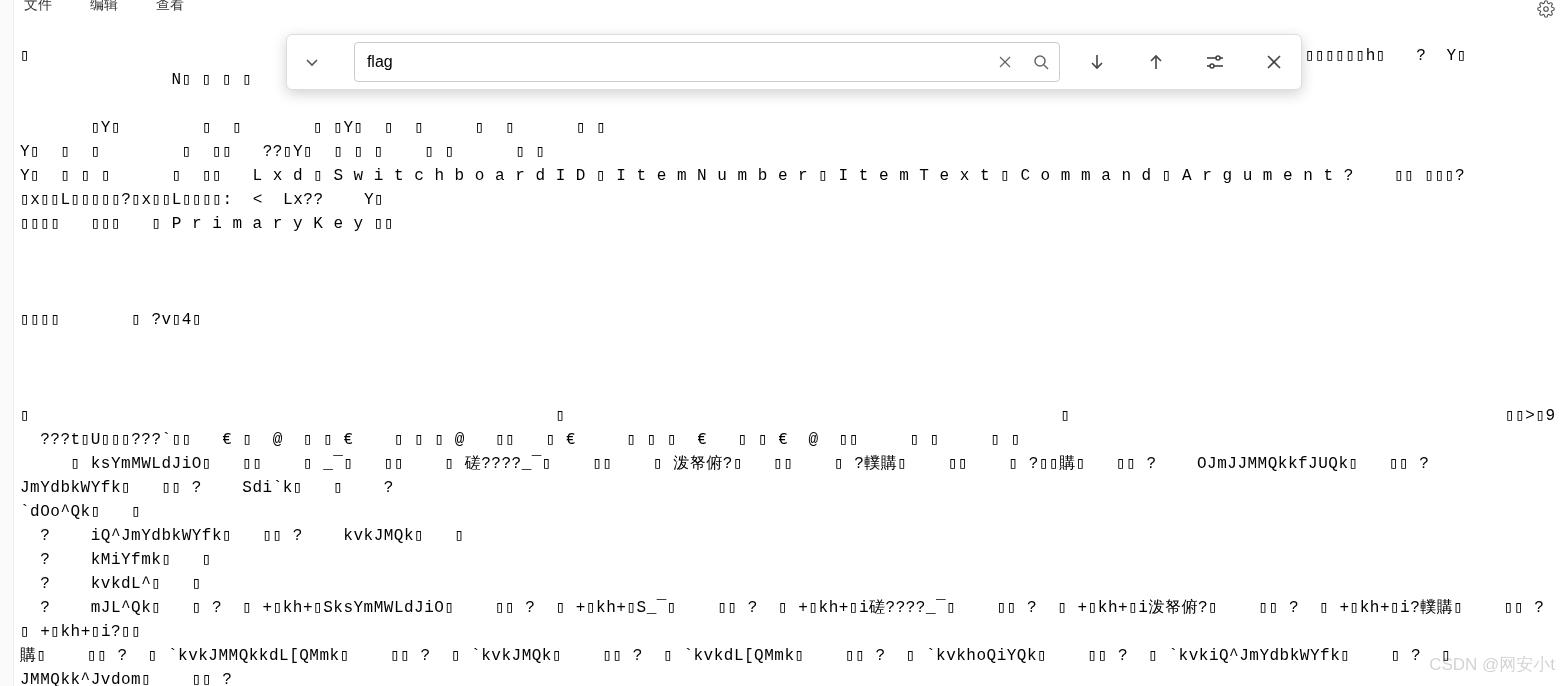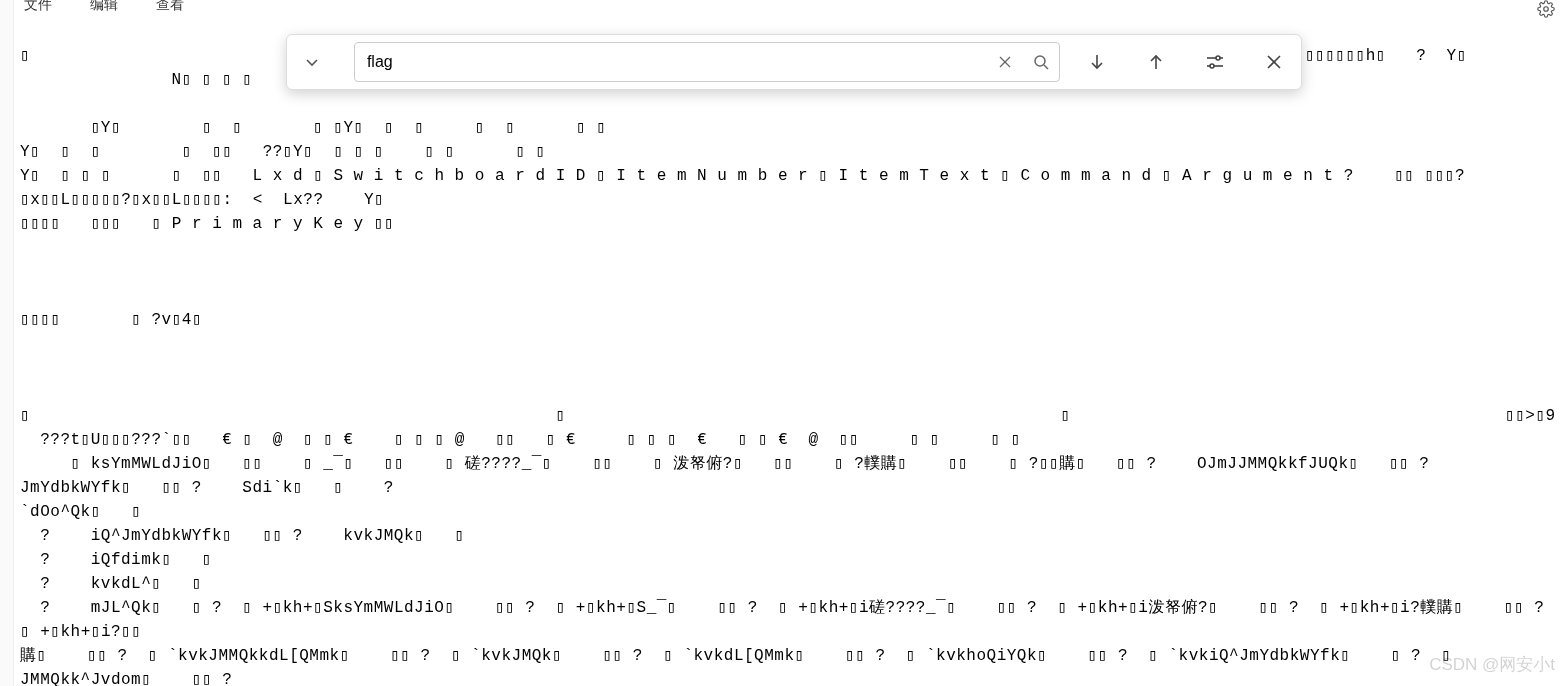--- a/index.html
+++ b/index.html
@@ -51,21 +51,21 @@
 <span></span>
 <span>▯▯▯▯       ▯ ?v▯4▯</span>
 <span></span>
 <span></span>
 <span></span>
 <span>▯                                                    ▯                                                 ▯                                           ▯▯&gt;▯9</span>
 <span>  ???t▯U▯▯▯???`▯▯   € ▯  @  ▯ ▯ €    ▯ ▯ ▯ @   ▯▯   ▯ €     ▯ ▯ ▯  €   ▯ ▯ €  @  ▯▯     ▯ ▯     ▯ ▯</span>
 <span>     ▯ ksYmMWLdJiO▯   ▯▯    ▯ _‾▯   ▯▯    ▯ 磋????_‾▯    ▯▯    ▯ 泼帑俯?▯   ▯▯    ▯ ?轐購▯    ▯▯    ▯ ?▯▯購▯   ▯▯ ?    OJmJJMMQkkfJUQk▯   ▯▯ ?    JmYdbkWYfk▯   ▯▯ ?    Sdi`k▯   ▯    ?</span>
 <span>`dOo^Qk▯   ▯</span>
 <span>  ?    iQ^JmYdbkWYfk▯   ▯▯ ?    kvkJMQk▯   ▯</span>
-<span>  ?    iQfdimk▯   ▯</span>
+<span>  ?    kMiYfmk▯   ▯</span>
 <span>  ?    kvkdL^▯   ▯</span>
 <span>  ?    mJL^Qk▯   ▯ ?  ▯ +▯kh+▯SksYmMWLdJiO▯    ▯▯ ?  ▯ +▯kh+▯S_‾▯    ▯▯ ?  ▯ +▯kh+▯i磋????_‾▯    ▯▯ ?  ▯ +▯kh+▯i泼帑俯?▯    ▯▯ ?  ▯ +▯kh+▯i?轐購▯    ▯▯ ?  ▯ +▯kh+▯i?▯▯</span>
 <span>購▯    ▯▯ ?  ▯ `kvkJMMQkkdL[QMmk▯    ▯▯ ?  ▯ `kvkJMQk▯    ▯▯ ?  ▯ `kvkdL[QMmk▯    ▯▯ ?  ▯ `kvkhoQiYQk▯    ▯▯ ?  ▯ `kvkiQ^JmYdbkWYfk▯    ▯ ?  ▯ JMMQkk^Jvdom▯    ▯▯ ?</span>
 
 
 
 </div>
 
   <div class="find-bar">
     <div class="find-expand">

